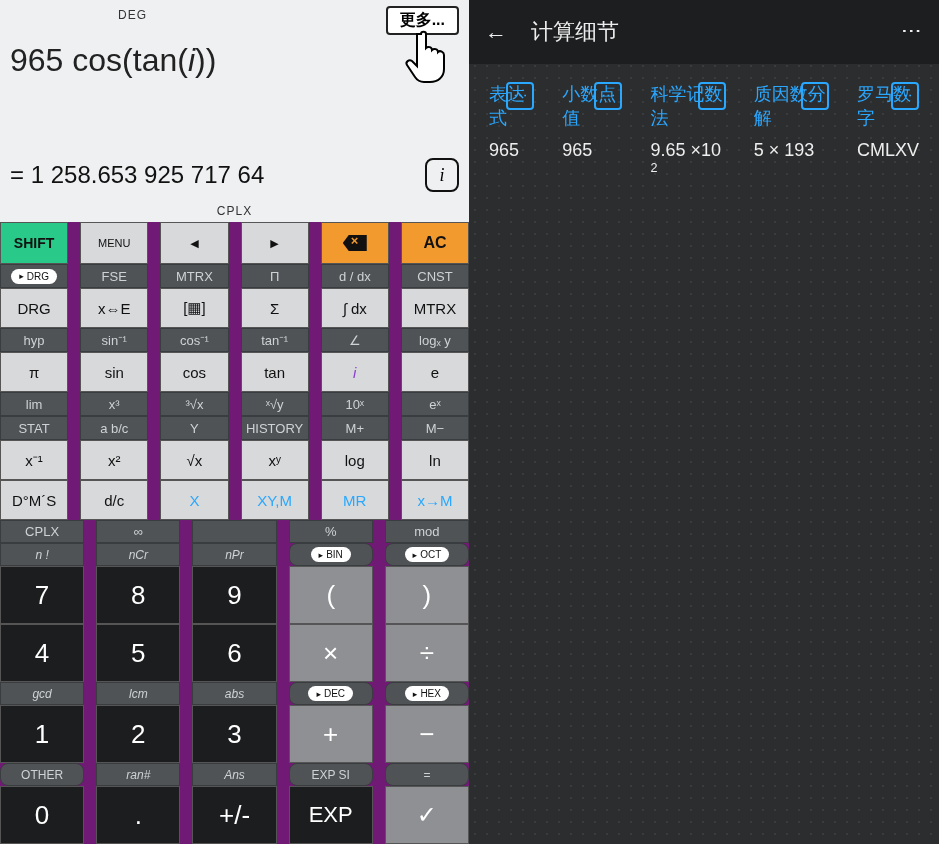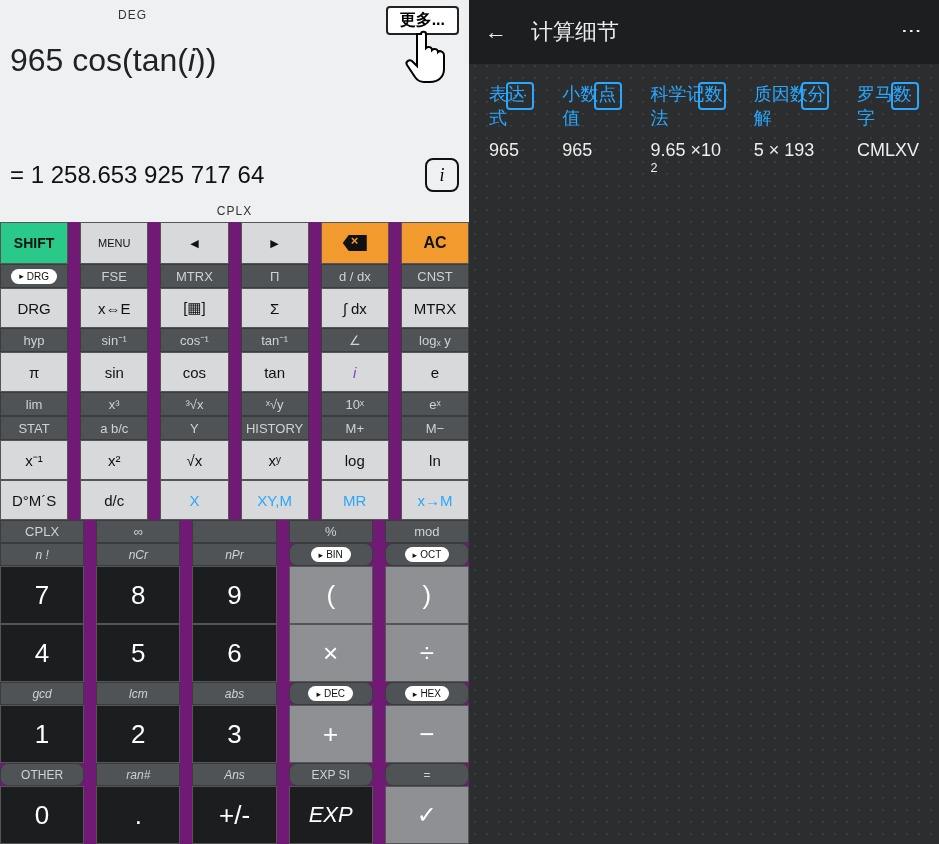--- a/index.html
+++ b/index.html
@@ -212,21 +212,21 @@
           <div class="nhint nrm">OTHER</div>
           <div class="nhint">ran#</div>
           <div class="nhint">Ans</div>
           <div class="nhint nrm">EXP SI</div>
           <div class="nhint nrm">=</div>
         </div>
       <div class="row" id="nr4">
           <div class="num">0</div>
           <div class="num">.</div>
           <div class="num">+/-</div>
-          <div class="num" style="font-size: 22px; font-style: italic;">EXP</div>
+          <div class="num" style="font-size: 22px;">EXP</div>
           <div class="opg">
             <span class="check">✓</span>
           </div>
         </div>
     </div>
   </div>
 
   <div class="detail">
     <div class="dhead">
       <div class="back">←</div>

